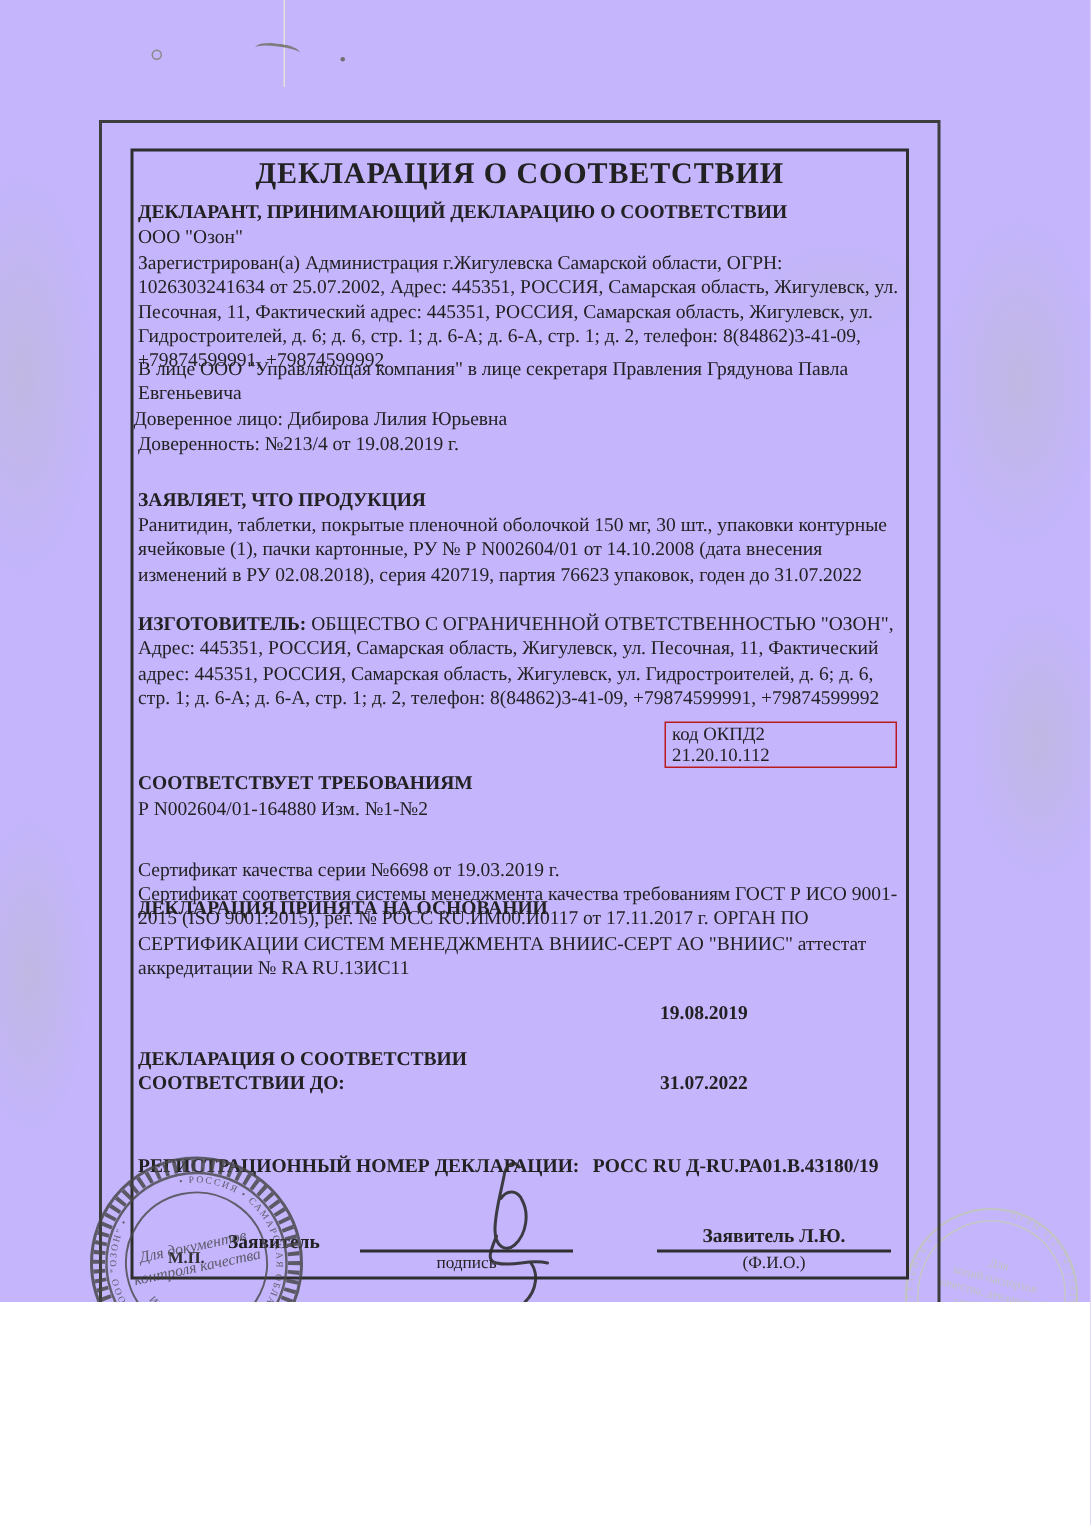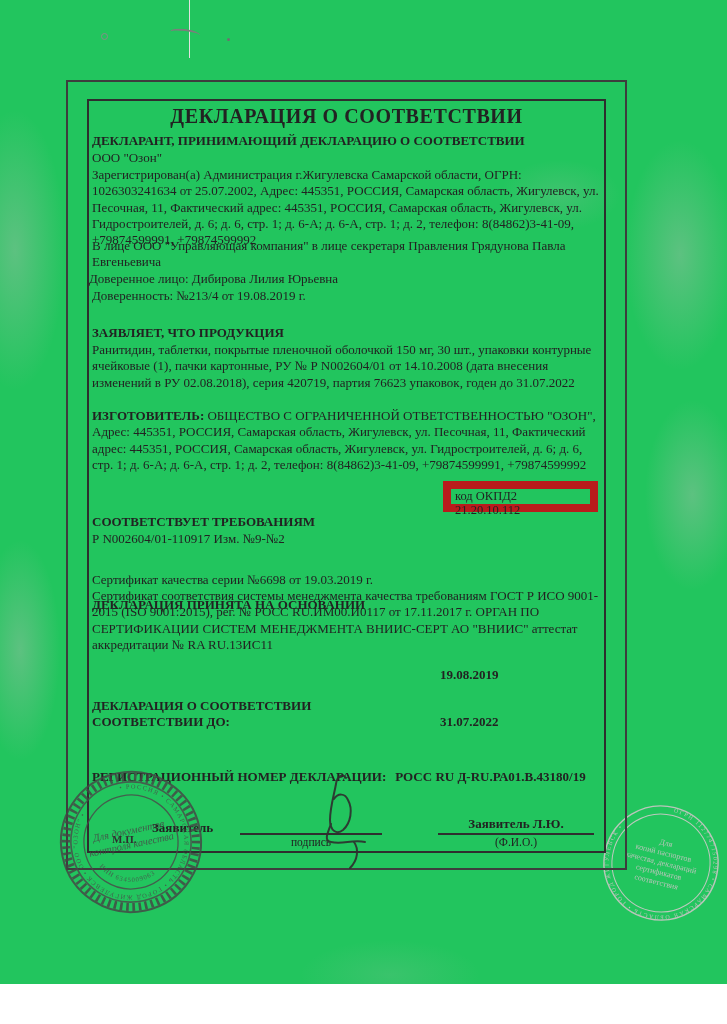--- a/index.html
+++ b/index.html
@@ -1,34 +1,34 @@
 <!DOCTYPE html>
 <html><head>
 <meta charset="utf-8">
 <style>
   html,body{margin:0;padding:0;}
   .page{
-    position:relative; width:727px; height:984px;
-    background:#22c55e; overflow:hidden;
+    position:relative; width:727px; height:868px;
+    background:#c4b5fd; overflow:hidden;
     font-family:"Liberation Serif", serif; color:#222;
   }
   .blotch{position:absolute; border-radius:50%; z-index:0;
     background:radial-gradient(closest-side, rgba(188,188,184,.38), rgba(188,188,184,0));}
   .scanline{position:absolute; width:1px; background:#e2e2de; z-index:0;}
   .speck{position:absolute; z-index:1;}
   .outer-border{position:absolute; left:66px; top:80px; width:561px; height:790px;
     border:2px solid #3d3d3d; box-sizing:border-box; z-index:2;}
   .inner-border{position:absolute; left:87px; top:99px; width:519px; height:754px;
     border:2px solid #2e2e2e; box-sizing:border-box; z-index:2;}
   .txt{position:absolute; z-index:3; font-size:13px; line-height:16.3px;}
   .b{font-weight:bold;}
   .title{left:87px; top:104px; width:519px; text-align:center;
     font-size:20px; font-weight:bold; letter-spacing:.6px; line-height:24px;}
   .okpd-box{position:absolute; left:443px; top:481px; width:155px; height:31px;
-    border:8px solid #b91c1c; box-sizing:border-box; z-index:3;
+    border:1px solid #b91c1c; box-sizing:border-box; z-index:3;
     font-size:12.5px; line-height:13.5px; padding:1px 4px;}
   .sigline{position:absolute; z-index:3; border-bottom:2px solid #2f2f2f;}
   .caption{position:absolute; z-index:3; font-size:11.5px; text-align:center;}
   .stamp{position:absolute;}
   .mp-mark{position:absolute; left:112px; top:833px; z-index:4;
     font-size:11px; font-weight:bold; color:#2f2f2f;}
 </style>
 </head>
 <body>
 
@@ -62,21 +62,21 @@
   <div class="txt" style="left:92px; top:342px; width:512px;">Ранитидин, таблетки, покрытые пленочной оболочкой 150 мг, 30 шт., упаковки контурные ячейковые (1), пачки картонные, РУ № Р N002604/01 от 14.10.2008 (дата внесения изменений в РУ 02.08.2018), серия 420719, партия 76623 упаковок, годен до 31.07.2022</div>
 
   <div class="txt" style="left:92px; top:408px; width:514px;"><span class="b">ИЗГОТОВИТЕЛЬ:</span><span> ОБЩЕСТВО С ОГРАНИЧЕННОЙ ОТВЕТСТВЕННОСТЬЮ "ОЗОН", Адрес: 445351, РОССИЯ, Самарская область, Жигулевск, ул. Песочная, 11, Фактический адрес: 445351, РОССИЯ, Самарская область, Жигулевск, ул. Гидростроителей, д. 6; д. 6, стр. 1; д. 6-А; д. 6-А, стр. 1; д. 2, телефон: 8(84862)3-41-09, +79874599991, +79874599992</span></div>
 
   <div class="okpd-box">
     <div>код ОКПД2</div>
     <div>21.20.10.112</div>
   </div>
 
   <div class="txt b" style="left:92px; top:514px;">СООТВЕТСТВУЕТ ТРЕБОВАНИЯМ</div>
-  <div class="txt" style="left:92px; top:531px;">Р N002604/01-110917 Изм. №9-№2</div>
+  <div class="txt" style="left:92px; top:531px;">Р N002604/01-164880 Изм. №1-№2</div>
 
   <div class="txt b" style="left:92px; top:553px;margin-top:44px;">ДЕКЛАРАЦИЯ ПРИНЯТА НА ОСНОВАНИИ</div>
   <div class="txt" style="left:92px; top:572px;">Сертификат качества серии №6698 от 19.03.2019 г.</div>
   <div class="txt" style="left:92px; top:588px; width:514px;">Сертификат соответствия системы менеджмента качества требованиям ГОСТ Р ИСО 9001-2015 (ISO 9001:2015), рег. № РОСС RU.ИМ00.И0117 от 17.11.2017 г. ОРГАН ПО СЕРТИФИКАЦИИ СИСТЕМ МЕНЕДЖМЕНТА ВНИИС-СЕРТ АО "ВНИИС" аттестат аккредитации № RA RU.13ИС11</div>
 
   <div class="txt b" style="left:440px; top:667px;">19.08.2019</div>
 
   <div class="txt b" style="left:92px; top:698px;">ДЕКЛАРАЦИЯ О СООТВЕТСТВИИ</div>
   <div class="txt b" style="left:92px; top:714px;">СООТВЕТСТВИИ ДО:</div>
   <div class="txt b" style="left:440px; top:714px;">31.07.2022</div>

